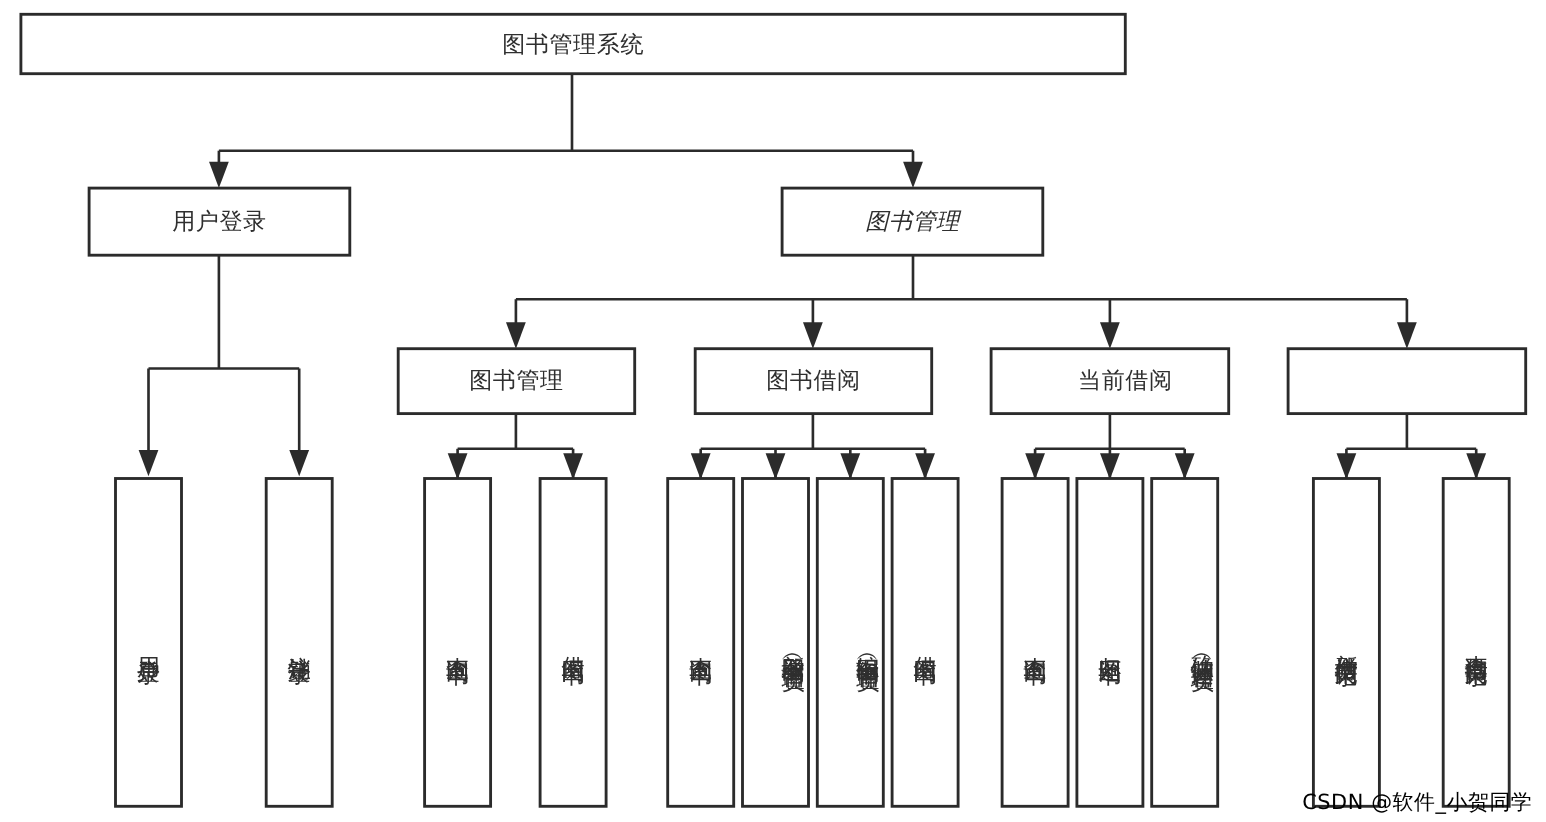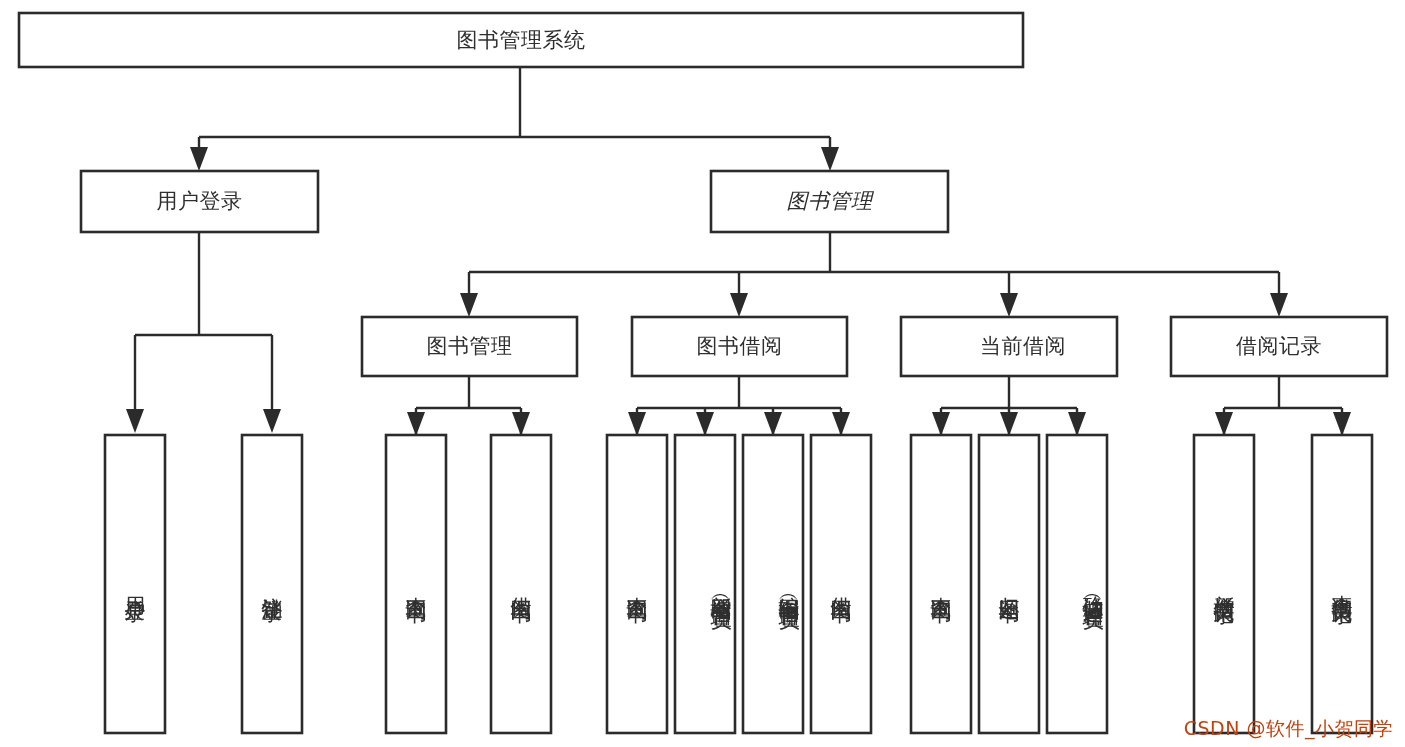--- a/index.html
+++ b/index.html
@@ -68,21 +68,21 @@
     overflow: visible;
   }
   .node-label-v.align-top {
     align-items: flex-start;
   }
   .watermark {
     position: absolute;
     right: 12px;
     bottom: 5px;
     font-size: 19px;
-    color: #c2410c;
+    color: #000000;
     letter-spacing: 0.5px;
     white-space: nowrap;
     pointer-events: none;
   }
 </style>
 </head>
 <body>
 
 <div id="diagram-root">
 
@@ -189,21 +189,20 @@
   </svg>
 
   <div class="node-label-h" style="left:19px; top:13px; width:1004px; height:54px;">图书管理系统</div>
 
   <div class="node-label-h" style="left:81px; top:171px; width:237px; height:61px;">用户登录</div>
   <div class="node-label-h" style="left:711px; top:171px; width:237px; height:61px;font-style:italic;">图书管理</div>
 
   <div class="node-label-h" style="left:362px; top:317px; width:215px; height:59px;">图书管理</div>
   <div class="node-label-h" style="left:632px; top:317px; width:215px; height:59px;">图书借阅</div>
   <div class="node-label-h" style="left:901px; top:317px; width:244px; height:59px;">当前借阅</div>
-  <div class="node-label-h" style="left:1171px; top:317px; width:216px; height:59px;">借阅记录</div>
 
   <div class="node-label-v" style="left:105px; top:435px; width:60px; height:298px;">用户登录</div>
   <div class="node-label-v" style="left:242px; top:435px; width:60px; height:298px;">注销登录</div>
 
   <div class="node-label-v" style="left:386px; top:435px; width:60px; height:298px;">查询图书</div>
   <div class="node-label-v" style="left:491px; top:435px; width:60px; height:298px;">借阅图书</div>
 
   <div class="node-label-v" style="left:607px; top:435px; width:60px; height:298px;">查询图书</div>
   <div class="node-label-v align-top" style="left:675px; top:443px; width:60px; height:290px;">新增图书（管理员）</div>
   <div class="node-label-v align-top" style="left:743px; top:443px; width:60px; height:290px;">编辑图书（管理员）</div>

